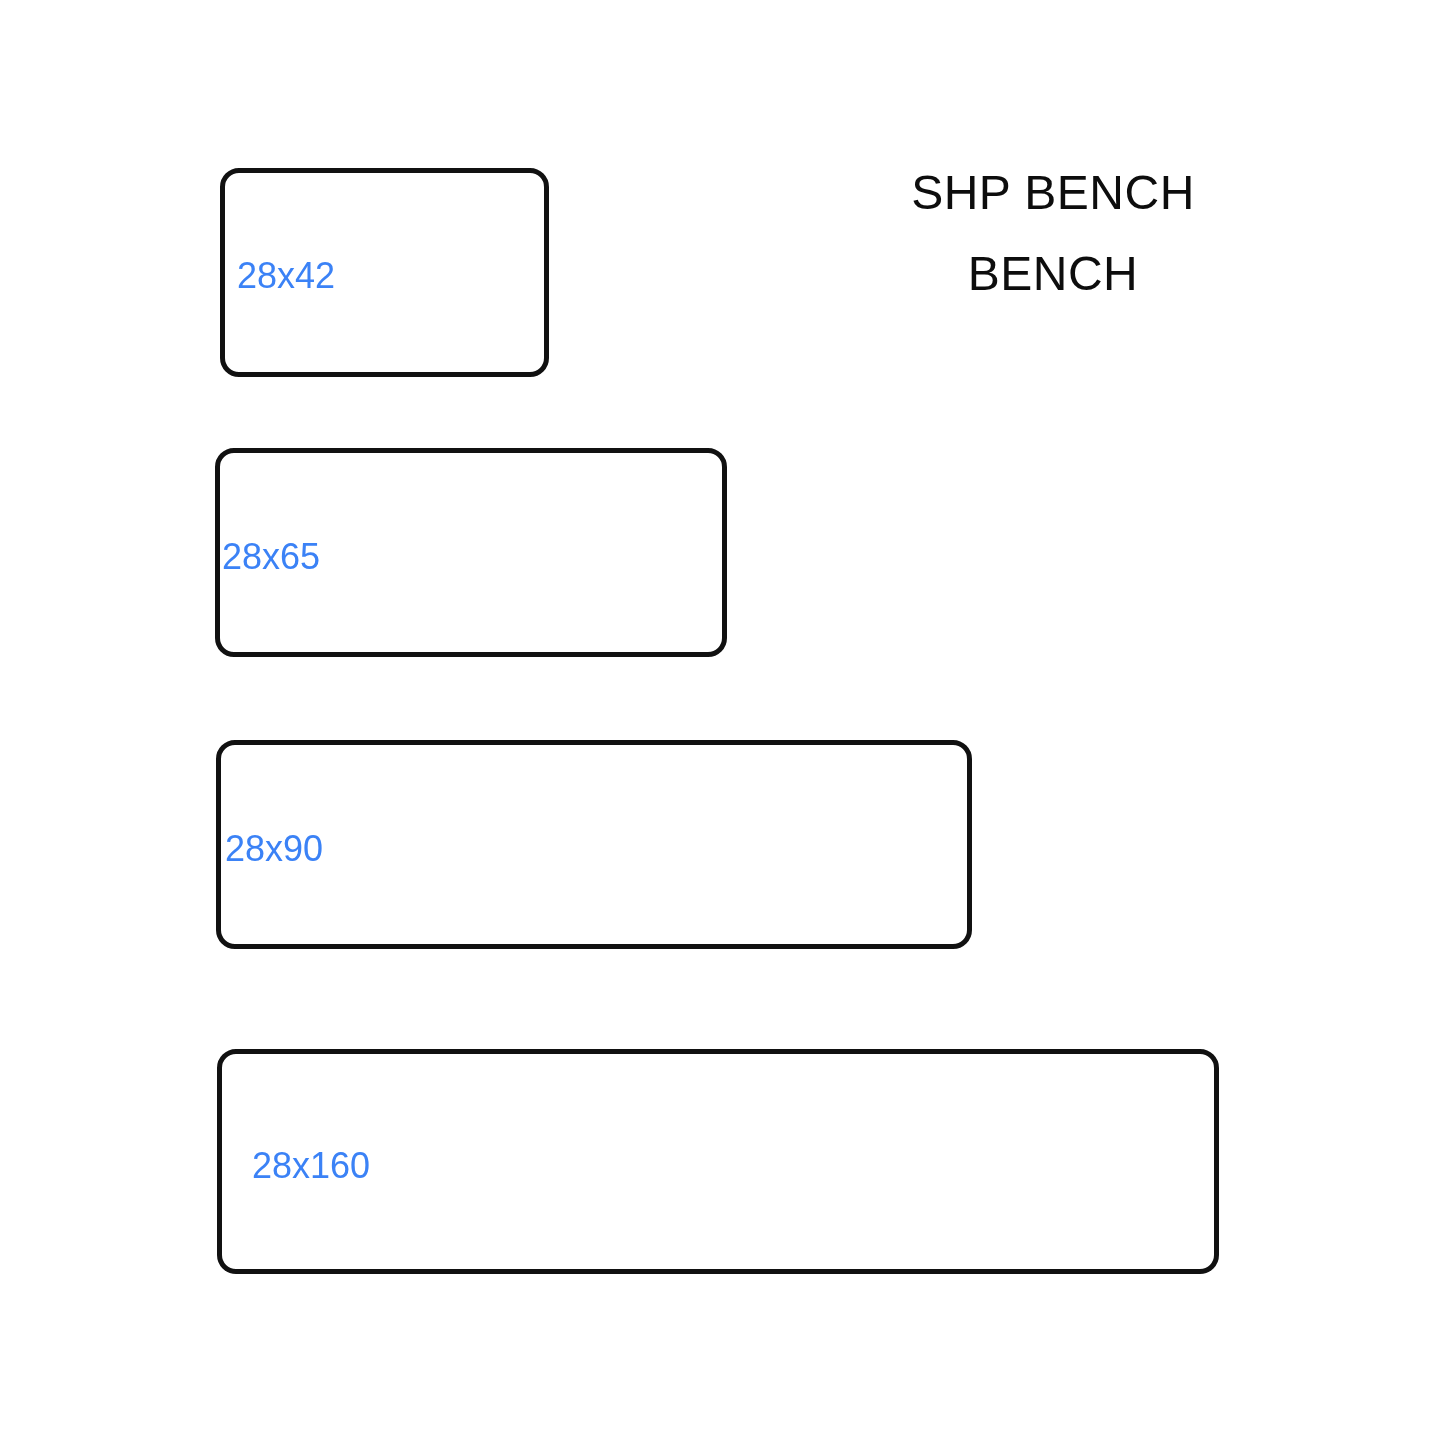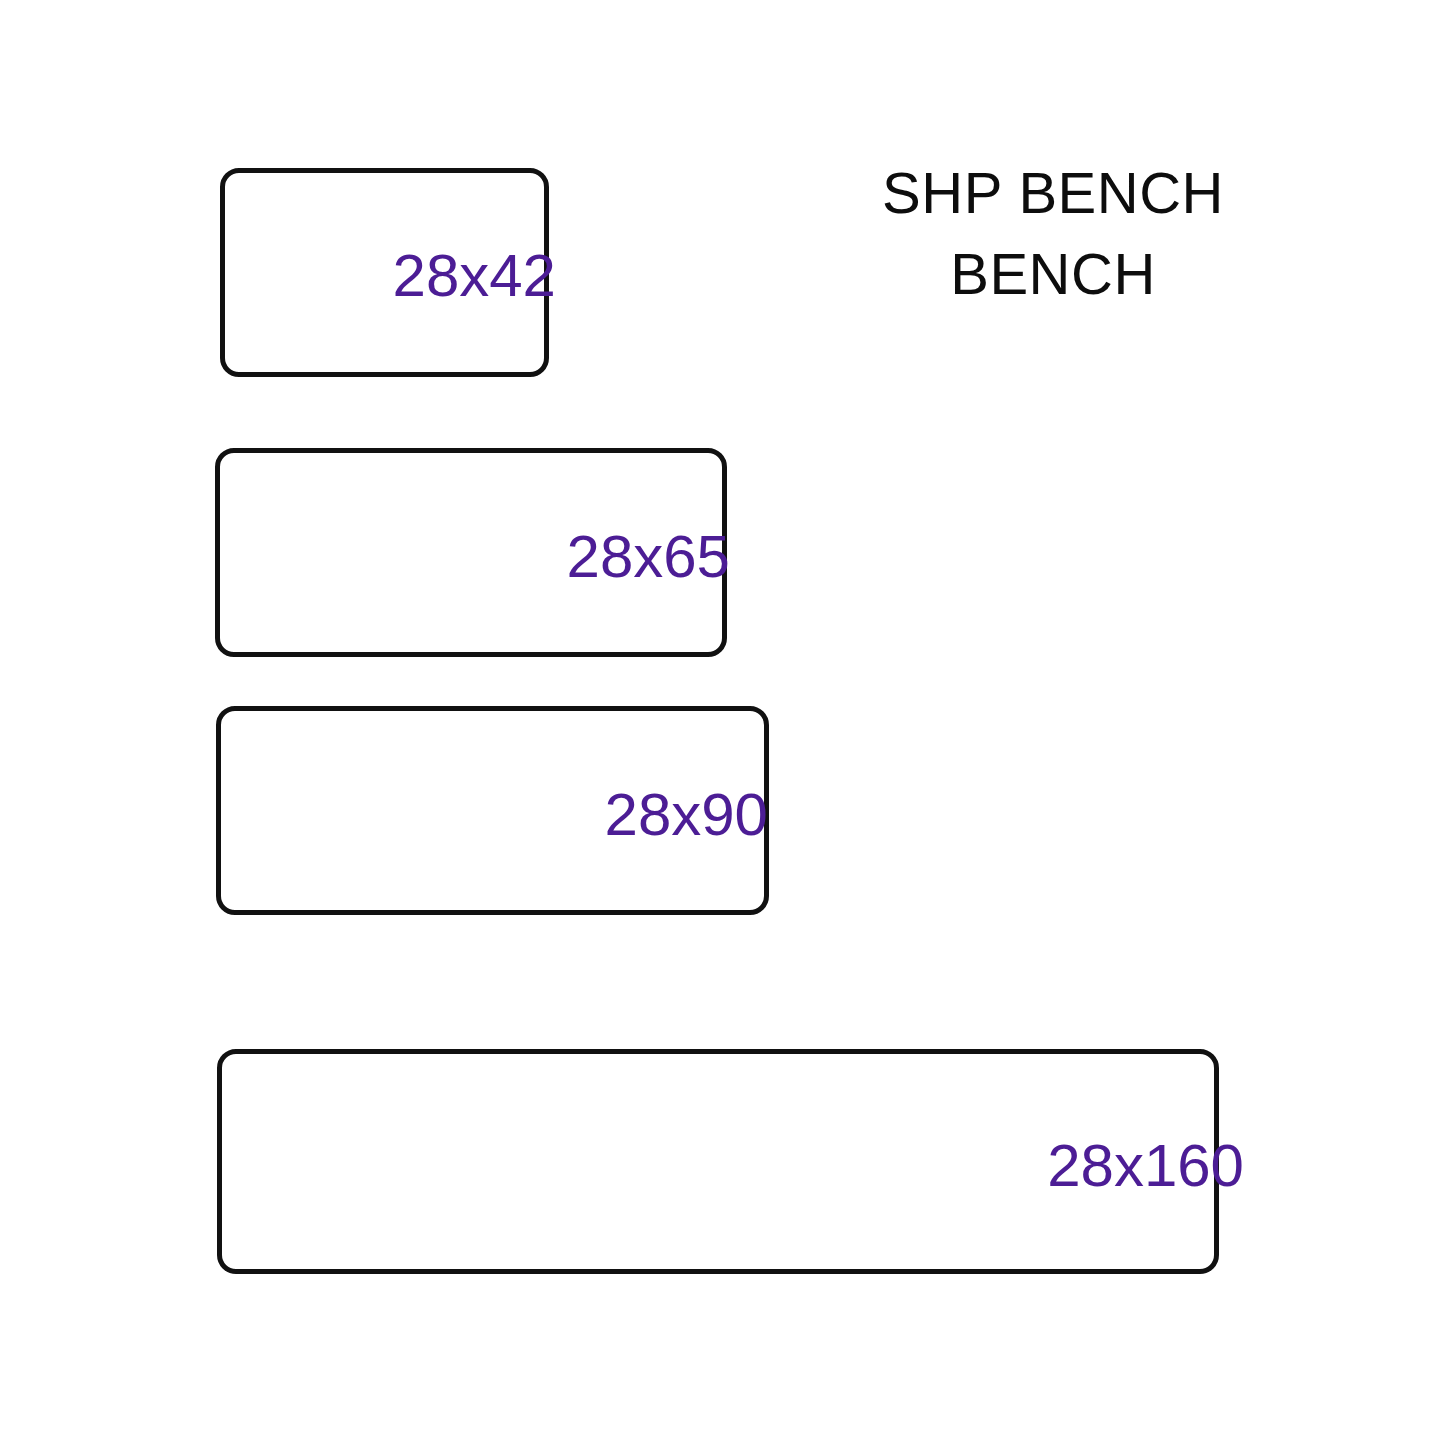--- a/index.html
+++ b/index.html
@@ -20,54 +20,54 @@
     width: 1445px;
     height: 1445px;
     background: #ffffff;
   }
   .title-block {
     position: absolute;
     left: 853px;
     top: 152px;
     width: 400px;
     text-align: center;
-    font-size: 58px;
+    font-size: 48px;
     line-height: 81px;
     letter-spacing: 0.5px;
     color: #0d0d0d;
     white-space: nowrap;
   }
   .title-line {
     display: block;
   }
   .board {
     position: absolute;
     box-sizing: border-box;
     background: #ffffff;
     border: 5px solid #111111;
     border-radius: 19px;
   }
   .board-label {
     position: absolute;
     width: 100%;
-    text-align: right;
-    font-size: 60px;
+    text-align: left;
+    font-size: 36px;
     line-height: 56px;
-    color: #4c1d95;
+    color: #3b82f6;
     white-space: nowrap;
     left: 0;
   }
   
   #board-0 { left: 220px; top: 168px;  width: 329px;  height: 209px; }
   #board-1 { left: 215px; top: 448px;  width: 512px;  height: 209px; }
-  #board-2 { left: 216px; top: 706px;  width: 553px;  height: 209px; }
+  #board-2 { left: 216px; top: 740px;  width: 756px;  height: 209px; }
   #board-3 { left: 217px; top: 1041px; width: 1002px; height: 225px; margin-top: 8px; }
 
   #label-0 { top: 75px;  padding-left: 12px; }
-  #label-1 { top: 76px;  padding-left: 8px;  }
+  #label-1 { top: 76px;  padding-left: 2px;  }
   #label-2 { top: 76px;  padding-left: 4px;  }
   #label-3 { top: 84px;  padding-left: 30px; }
 </style>
 </head>
 <body>
 
 <div id="canvas">
 
   <div class="title-block">
     <span class="title-line">SHP BENCH</span>

